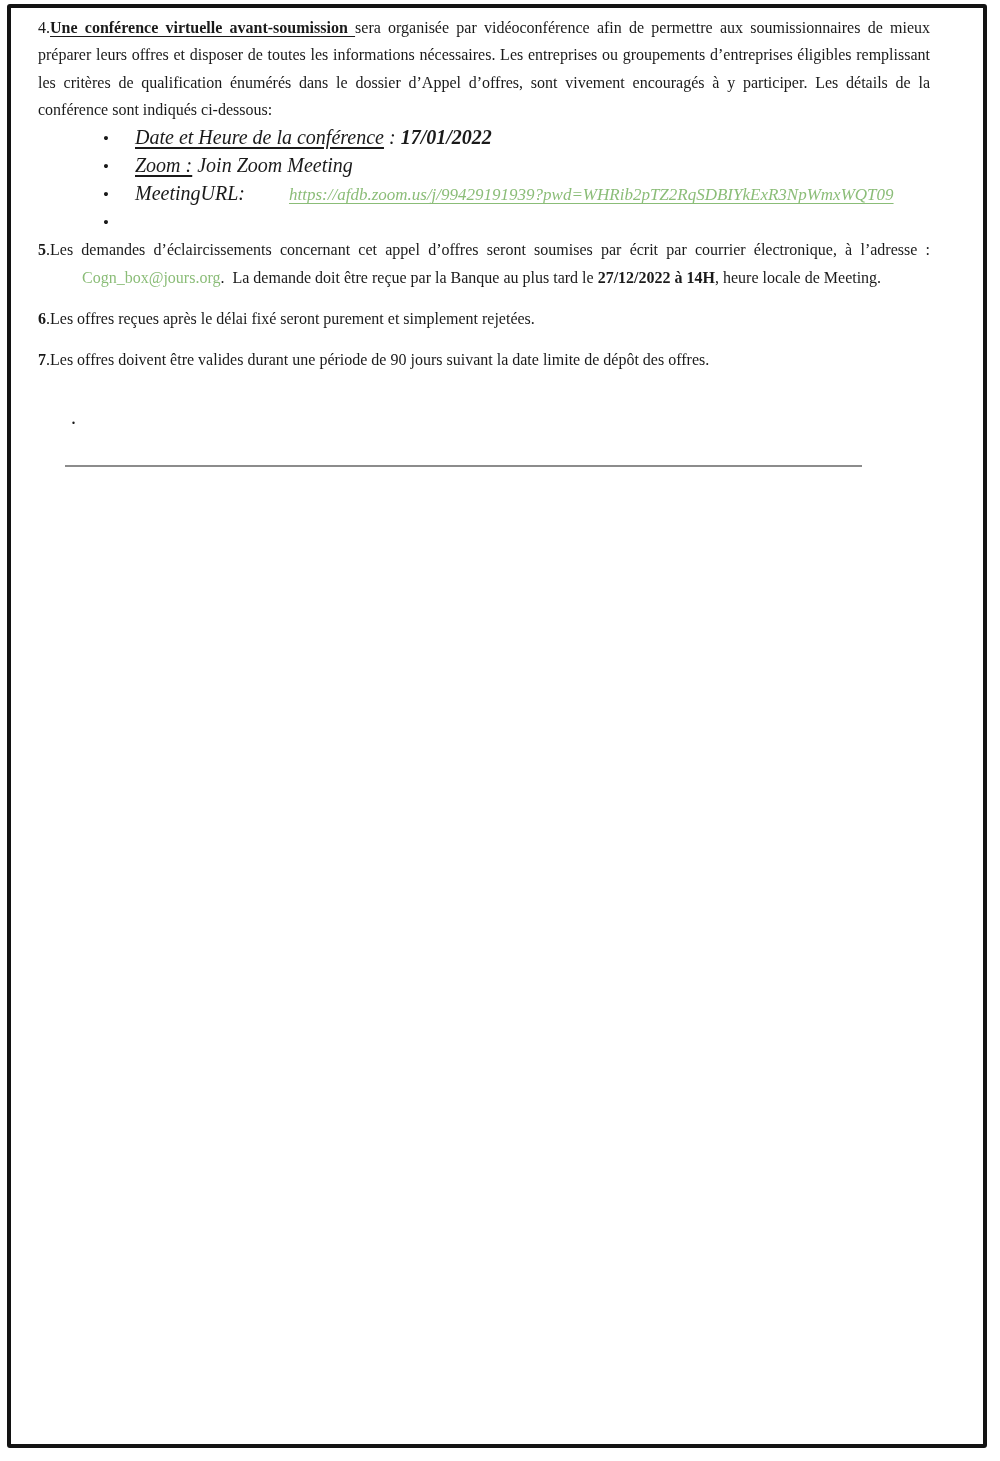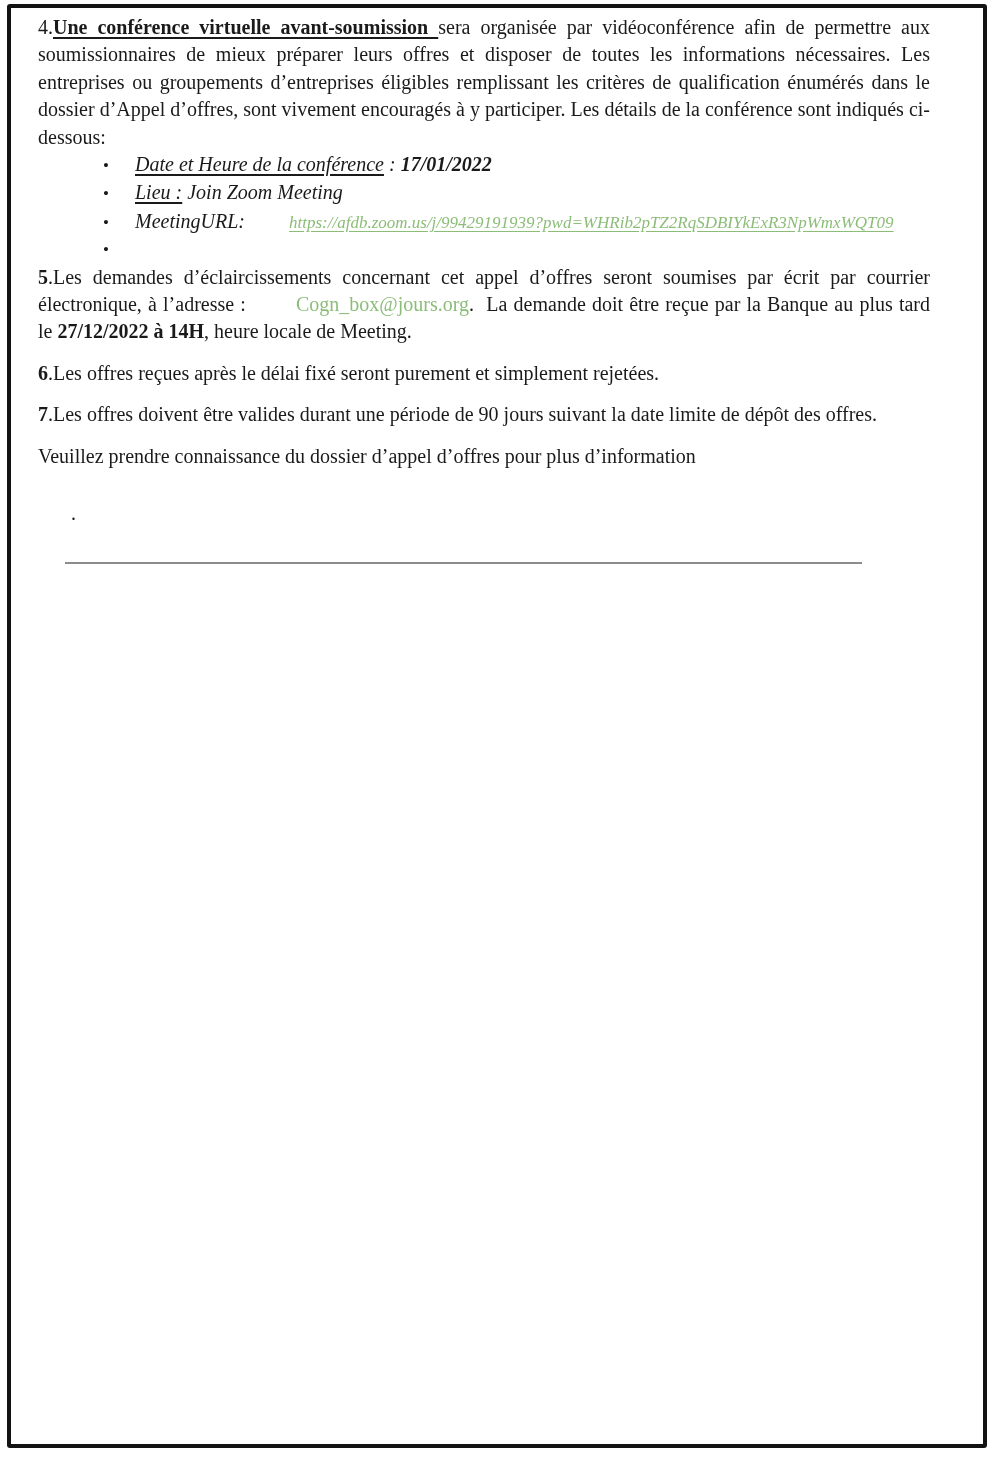--- a/index.html
+++ b/index.html
@@ -22,21 +22,21 @@
     width:980px;height:1444px;
     box-sizing:border-box;
     border:4px solid var(--border);
     border-radius:3px;
     background:#ffffff;
     padding:6px 53px 0 27px;
     overflow:hidden;
   }
   .para{
     margin:0;
-    font-size:20px;
+    font-size:16px;
     line-height:27.4px;
   }
   .justify{text-align:justify;}
   .gap{margin-top:14px;}
   .b{font-weight:bold;}
   .u{text-decoration:underline;text-underline-offset:3px;}
   .green{color:var(--green);margin-left:44px;}
   .small{font-size:17px;}
   .details{
     list-style:none;
@@ -75,36 +75,35 @@
 
   <p class="para justify"><span>4.</span><span class="b u">Une conférence virtuelle avant-soumission </span><span>sera organisée par vidéoconférence afin de permettre aux soumissionnaires de mieux préparer leurs offres et disposer de toutes les informations nécessaires. Les entreprises ou groupements d’entreprises éligibles remplissant les critères de qualification énumérés dans le dossier d’Appel d’offres, sont vivement encouragés à y participer. Les détails de la conférence sont indiqués ci-dessous:</span></p>
 
   <ul class="details">
     <li>
       <span class="bullet">•</span>
       <span class="li-text"><span class="u">Date et Heure de la conférence</span><span> : </span><span class="b">17/01/2022</span></span>
     </li>
     <li>
       <span class="bullet">•</span>
-      <span class="li-text"><span class="u">Lieu :</span><span> Join Zoom Meeting</span></span>
+      <span class="li-text"><span class="u">Zoom :</span><span> Join Zoom Meeting</span></span>
     </li>
     <li>
       <span class="bullet">•</span>
       <span class="li-text"><span>MeetingURL:</span><span class="u green small">https://afdb.zoom.us/j/99429191939?pwd=WHRib2pTZ2RqSDBIYkExR3NpWmxWQT09</span></span>
     </li>
     <li>
       <span class="bullet">•</span>
     </li>
   </ul>
 
   <p class="para justify"><span class="b">5</span><span>.Les demandes d’éclaircissements concernant cet appel d’offres seront soumises par écrit par courrier électronique, à l’adresse : </span><span class="green">Cogn_box@jours.org</span><span>.&nbsp; La demande doit être reçue par la Banque au plus tard le </span><span class="b">27/12/2022 à 14H</span><span>, heure locale de Meeting.</span></p>
 
   <p class="para gap"><span class="b">6</span><span>.Les offres reçues après le délai fixé seront purement et simplement rejetées.</span></p>
 
   <p class="para gap"><span class="b">7</span><span>.Les offres doivent être valides durant une période de 90 jours suivant la date limite de dépôt des offres.</span></p>
 
-  <p class="para gap">Veuillez prendre connaissance du dossier d’appel d’offres pour plus d’information</p>
 
   <p class="stray">.</p>
 
   <div class="separator"></div>
 
 </div>
 
 </body></html>

